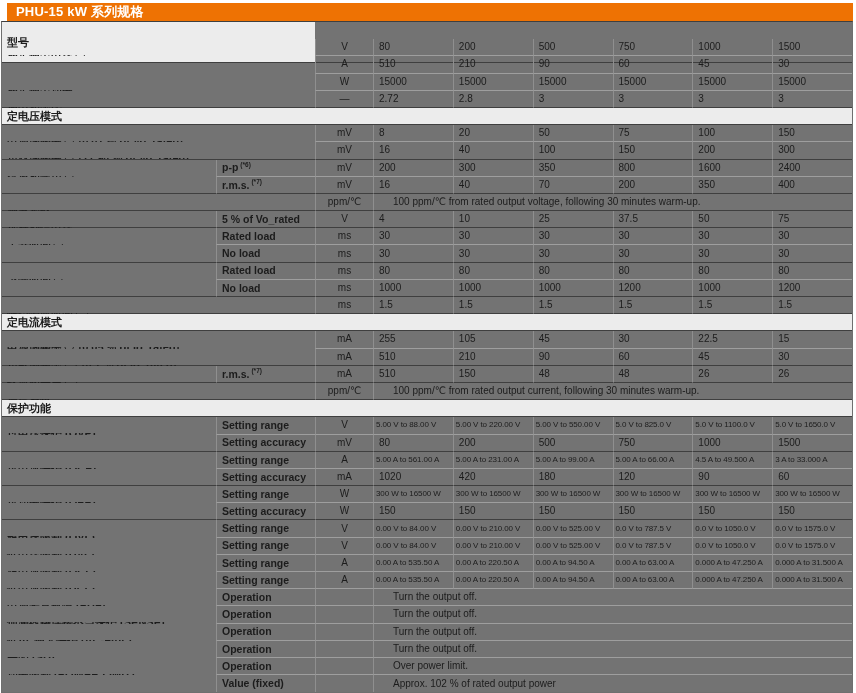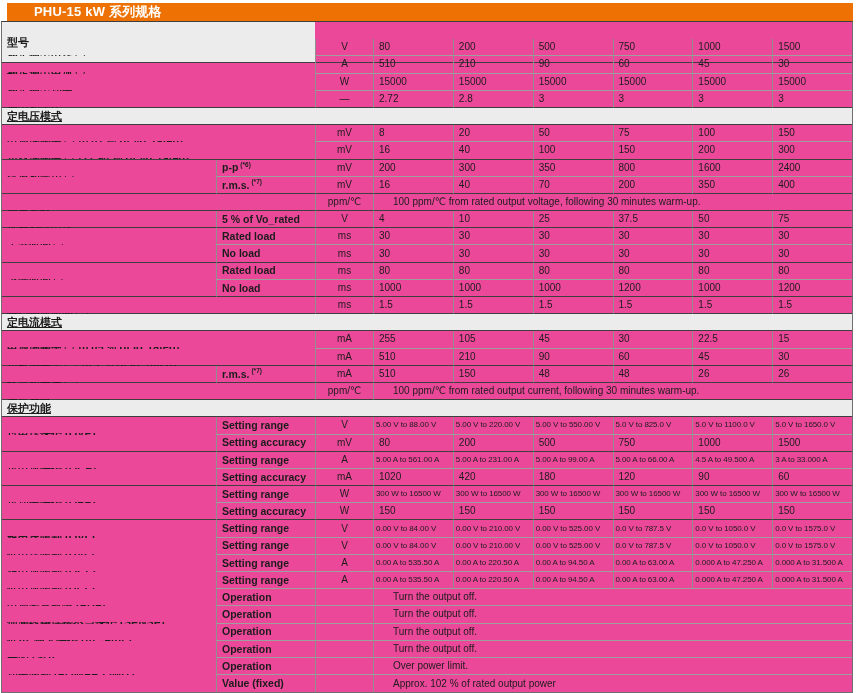--- a/index.html
+++ b/index.html
@@ -1,38 +1,38 @@
 <!DOCTYPE html>
 <html><head>
 <meta charset="utf-8">
 <style>
   html,body{margin:0;padding:0;background:#ffffff;}
   body{font-family:"Liberation Sans","DejaVu Sans",sans-serif;color:#1c1c1c;}
   .page{position:relative;width:856px;height:693px;background:#ffffff;overflow:hidden;box-sizing:border-box;padding-top:3px;}
   .banner{margin-left:7px;width:846px;height:18px;background:#ee7203;color:#ffffff;
-          font-size:13px;font-weight:bold;line-height:18px;padding-left:27px;box-sizing:border-box;
+          font-size:13px;font-weight:bold;line-height:18px;padding-left:9px;box-sizing:border-box;
           letter-spacing:.2px;}
   .spec-table{margin-left:1px;width:852px;box-sizing:border-box;
-              border:1px solid #6f6f6f;border-top:1px solid #3f3f3f;background:#ec4899;}
+              border:1px solid #6f6f6f;border-top:1px solid #3f3f3f;background:#737373;}
   .trow{display:grid;grid-template-columns:214px 99px 58px repeat(6,1fr);height:17.2px;}
   .cell{box-sizing:border-box;overflow:hidden;white-space:nowrap;display:flex;align-items:center;
         border-bottom:1px solid #9e9e9e;font-size:10px;line-height:1;}
   .trow.rd .cell{border-bottom:1px solid #3f3f3f;}
   .trow.rl .param{border-bottom:none;}
   .trow:last-child .cell{border-bottom:none;}
   .vline{border-left:1px solid #8f8f8f;}
   .param{padding-left:5px;font-weight:bold;font-size:11px;grid-column:1 / 2;margin-top:16px;}
   .param.span2{grid-column:1 / 3;}
   .sub{padding-left:5px;font-weight:bold;font-size:10.5px;grid-column:2 / 3;}
   .unit{justify-content:center;grid-column:3 / 4;}
   .val{padding-left:5px;}
   .val.small{padding-left:2px;font-size:8px;letter-spacing:-0.1px;}
   .spantext{grid-column:4 / 10;padding-left:19px;}
   .section-cell{grid-column:1 / 10;background:#ececec;font-weight:bold;font-size:11px;padding-left:5px;
-                border-bottom:1px solid #3f3f3f;text-decoration:underline;}
+                border-bottom:1px solid #3f3f3f;}
   .header-row .cell{background:#ececec;font-weight:bold;font-size:11px;border-bottom:1px solid #3f3f3f;}
   .hparam{grid-column:1 / 3;padding-left:5px;}
   .hunit,.hmodel{justify-content:center;margin-top:40px;}
   sup.mark{font-size:6.5px;font-weight:bold;margin-left:2px;position:relative;top:-3px;line-height:0;}
   .pnote{margin-left:4px;}
 </style>
 </head>
 <body>
 
 <div class="page">
@@ -59,24 +59,20 @@
         </div>
         <div class="cell unit vline">V</div>
         <div class="cell val vline">80</div>
         <div class="cell val vline">200</div>
         <div class="cell val vline">500</div>
         <div class="cell val vline">750</div>
         <div class="cell val vline">1000</div>
         <div class="cell val vline">1500</div>
       </div>
       <div class="trow rl">
-        <div class="cell param span2">
-          <div class="plabel">额定输出电流</div>
-          <sup class="mark">(*2)</sup>
-        </div>
         <div class="cell unit vline">A</div>
         <div class="cell val vline">510</div>
         <div class="cell val vline">210</div>
         <div class="cell val vline">90</div>
         <div class="cell val vline">60</div>
         <div class="cell val vline">45</div>
         <div class="cell val vline">30</div>
       </div>
       <div class="trow rl">
         <div class="cell param span2">

